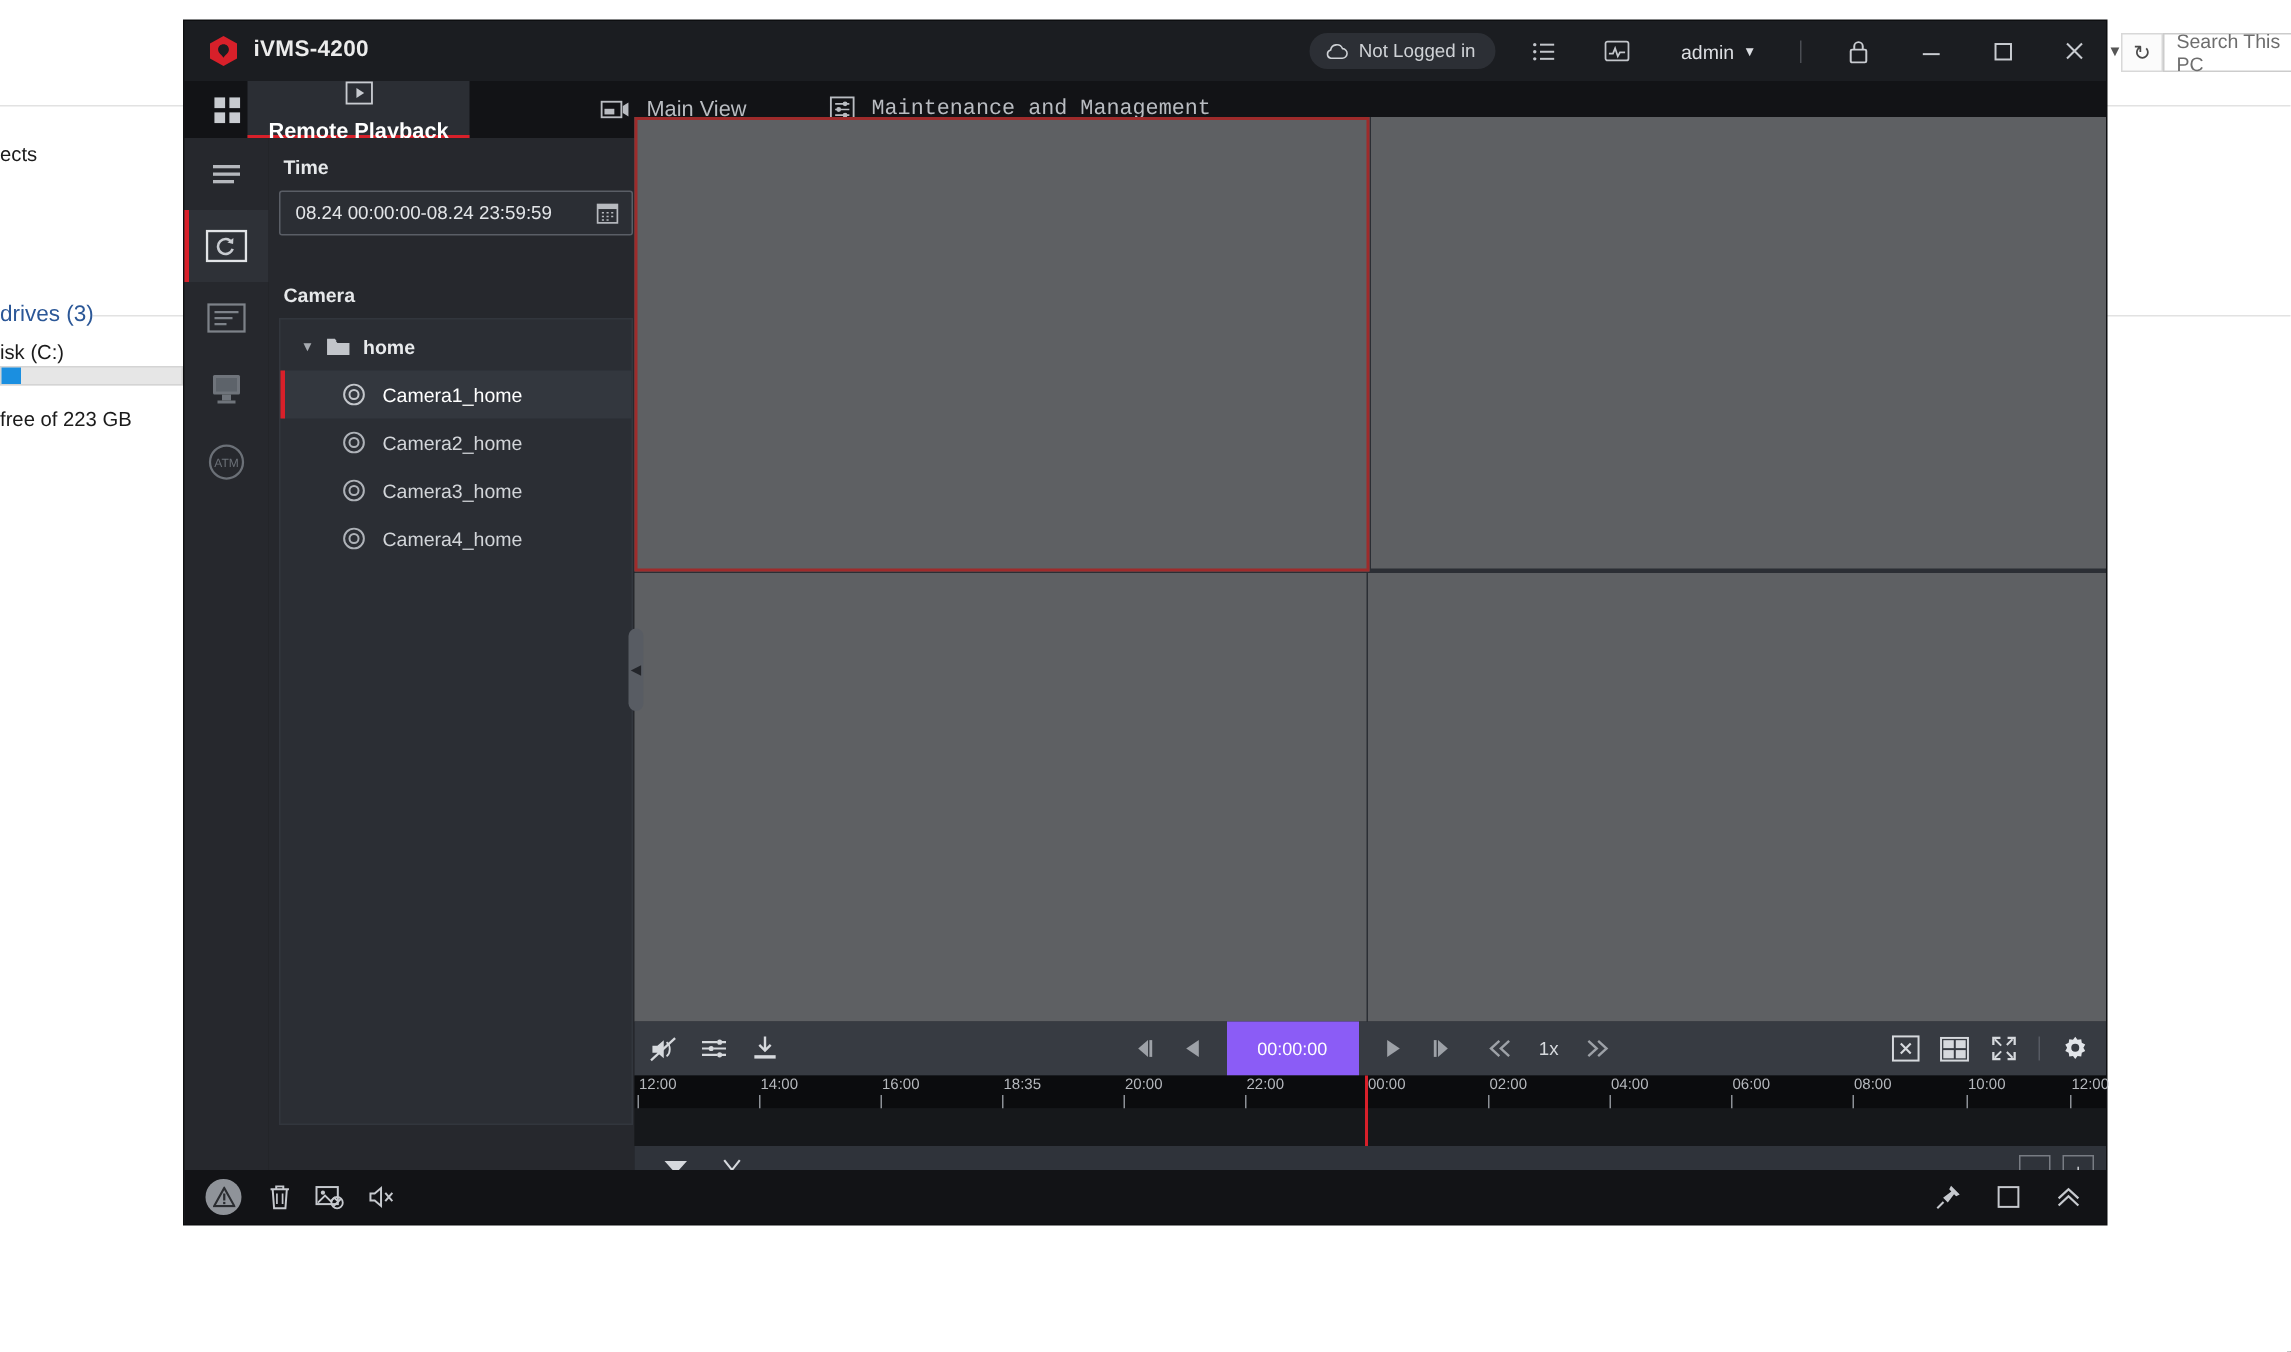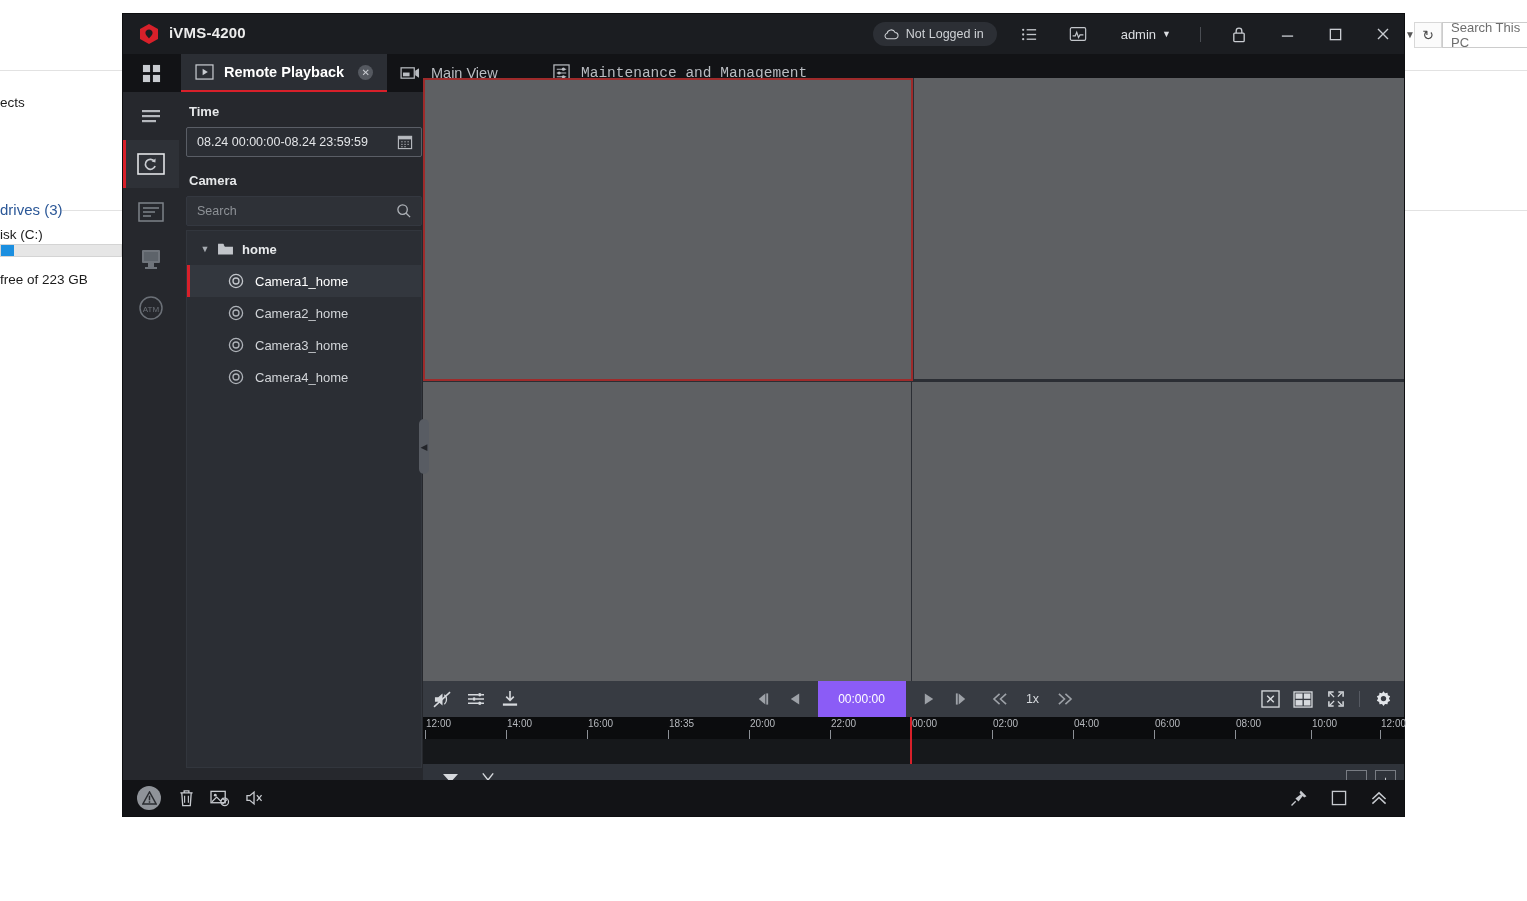--- a/index.html
+++ b/index.html
@@ -218,21 +218,21 @@
   <div class="tabstrip">
     <div class="grid-btn">
       <svg width="19" height="19" viewBox="0 0 20 20">
         <rect x="1" y="1" width="7.5" height="7.5" fill="#c8cbd0"></rect>
           <rect x="11.5" y="1" width="7.5" height="7.5" fill="#c8cbd0"></rect>
         <rect x="1" y="11.5" width="7.5" height="7.5" fill="#c8cbd0"></rect>
           <rect x="11.5" y="11.5" width="7.5" height="7.5" fill="#c8cbd0"></rect>
       </svg>
     </div>
 
-    <div class="tab active" style="left:58px;">
+    <div class="tab active" style="left:42px;flex-direction:column;">
       <span>
         <svg width="19" height="16" viewBox="0 0 20 17">
           <rect x="1" y="1" width="18" height="15" fill="none" stroke="#c8cbd0" stroke-width="1.3"></rect>
           <path d="M8 5 L13.5 8.5 L8 12 Z" fill="#c8cbd0"></path>
         </svg>
       </span>
       <span>Remote Playback</span>
       <span class="closex">✕</span>
     </div>
 
@@ -313,30 +313,21 @@
         <span>08.24 00:00:00-08.24 23:59:59</span>
         <span>
           <svg width="16" height="16" viewBox="0 0 17 17">
             <rect x="1.5" y="2.5" width="14" height="13" fill="none" stroke="#b7babf" stroke-width="1.2"></rect>
             <rect x="1.5" y="2.5" width="14" height="3.2" fill="#b7babf"></rect>
             <path d="M4.5 8.3 H6 M7.8 8.3 H9.3 M11.1 8.3 H12.6 M4.5 11 H6 M7.8 11 H9.3 M11.1 11 H12.6 M4.5 13.5 H6 M7.8 13.5 H9.3" stroke="#b7babf" stroke-width="1"></path>
           </svg>
         </span>
       </div>
 
-      <div class="sec-title" style="margin-top:16px;">Camera</div>
-      <div class="search-field">
-        <span>Search</span>
-        <span>
-          <svg width="16" height="16" viewBox="0 0 17 17">
-            <circle cx="7" cy="7" r="5" fill="none" stroke="#aeb2b8" stroke-width="1.4"></circle>
-            <path d="M10.8 10.8 L15 15" stroke="#aeb2b8" stroke-width="1.4"></path>
-          </svg>
-        </span>
-      </div>
+      <div class="sec-title" style="margin-top:32px;">Camera</div>
 
       <div class="tree">
         <div class="tree-row group">
           <span class="caret">▼</span>
           <span class="folder">
             <svg width="17" height="14" viewBox="0 0 18 15">
               <path d="M1 3.2 H7 L8.4 5 H17 V13.5 H1 Z" fill="#c2c5ca"></path>
               <path d="M1 2 H6.6 L7.8 3.6 H1 Z" fill="#c2c5ca"></path>
             </svg>
           </span>

